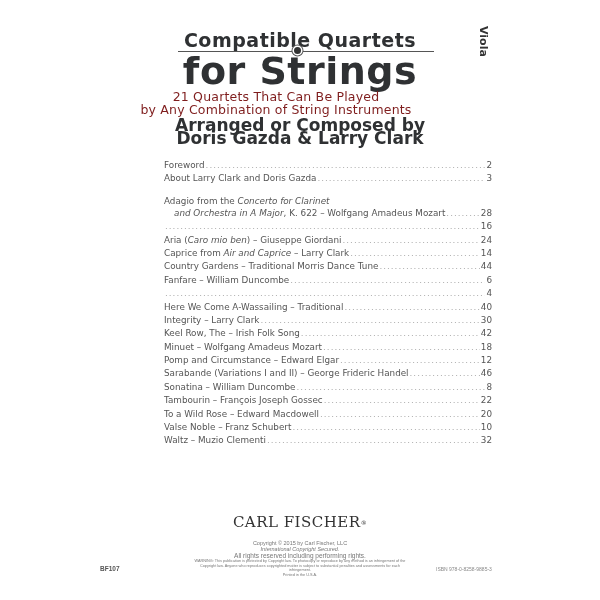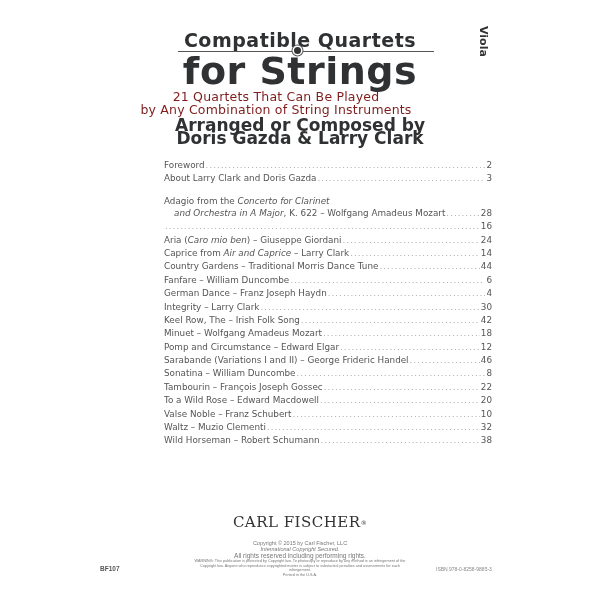--- a/index.html
+++ b/index.html
@@ -127,25 +127,29 @@
     <span class="t">Country Gardens – Traditional Morris Dance Tune</span>
     <span class="dots"></span>
     <span class="p">44</span>
   </div>
   <div class="row">
     <span class="t">Fanfare – William Duncombe</span>
     <span class="dots"></span>
     <span class="p">6</span>
   </div>
   <div class="row">
-    <span class="t">German Dance – Franz Joseph Haydn</span>
     <span class="dots"></span>
     <span class="p">4</span>
   </div>
   <div class="row">
+    <span class="t">Here We Come A-Wassailing – Traditional</span>
+    <span class="dots"></span>
+    <span class="p">40</span>
+  </div>
+  <div class="row">
     <span class="t">Integrity – Larry Clark</span>
     <span class="dots"></span>
     <span class="p">30</span>
   </div>
   <div class="row">
     <span class="t">Keel Row, The – Irish Folk Song</span>
     <span class="dots"></span>
     <span class="p">42</span>
   </div>
   <div class="row">
@@ -180,25 +184,20 @@
   </div>
   <div class="row">
     <span class="t">Valse Noble – Franz Schubert</span>
     <span class="dots"></span>
     <span class="p">10</span>
   </div>
   <div class="row">
     <span class="t">Waltz – Muzio Clementi</span>
     <span class="dots"></span>
     <span class="p">32</span>
-  </div>
-  <div class="row">
-    <span class="t">Wild Horseman – Robert Schumann</span>
-    <span class="dots"></span>
-    <span class="p">38</span>
   </div>
 </div>
 
 <div class="brand"><span>CARL FISCHER</span><sup>®</sup></div>
 <div class="fine f1">Copyright © 2015 by Carl Fischer, LLC</div>
 <div class="fine f2">International Copyright Secured.</div>
 <div class="fine f3">All rights reserved including performing rights.</div>
 <div class="fine f4"><span>WARNING: This publication is protected by Copyright law. To photocopy or reproduce by any method is an infringement of the Copyright law. Anyone who reproduces copyrighted matter is subject to substantial penalties and assessments for each infringement.</span><br><span>Printed in the U.S.A.</span></div>
 <div class="code">BF107</div>
 <div class="isbn">ISBN 978-0-8258-9885-3</div>

